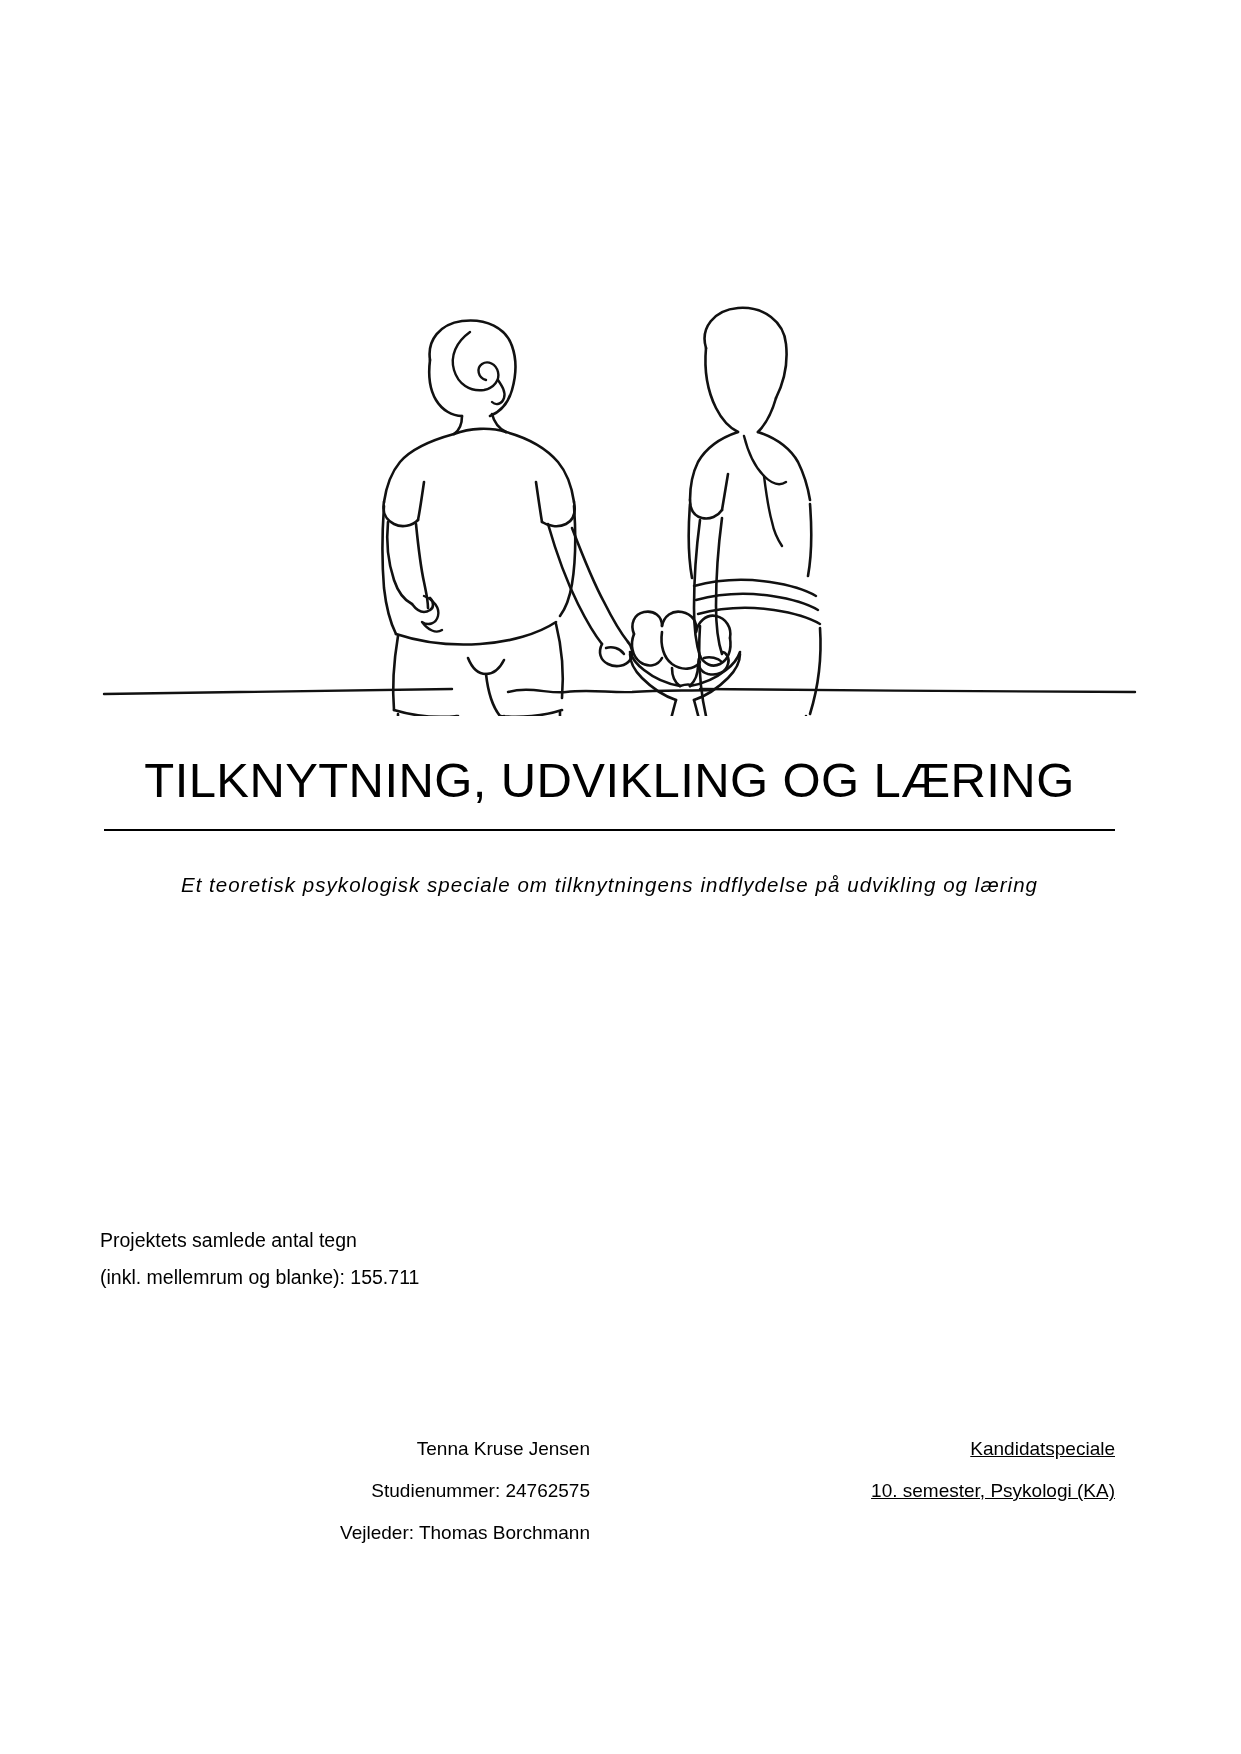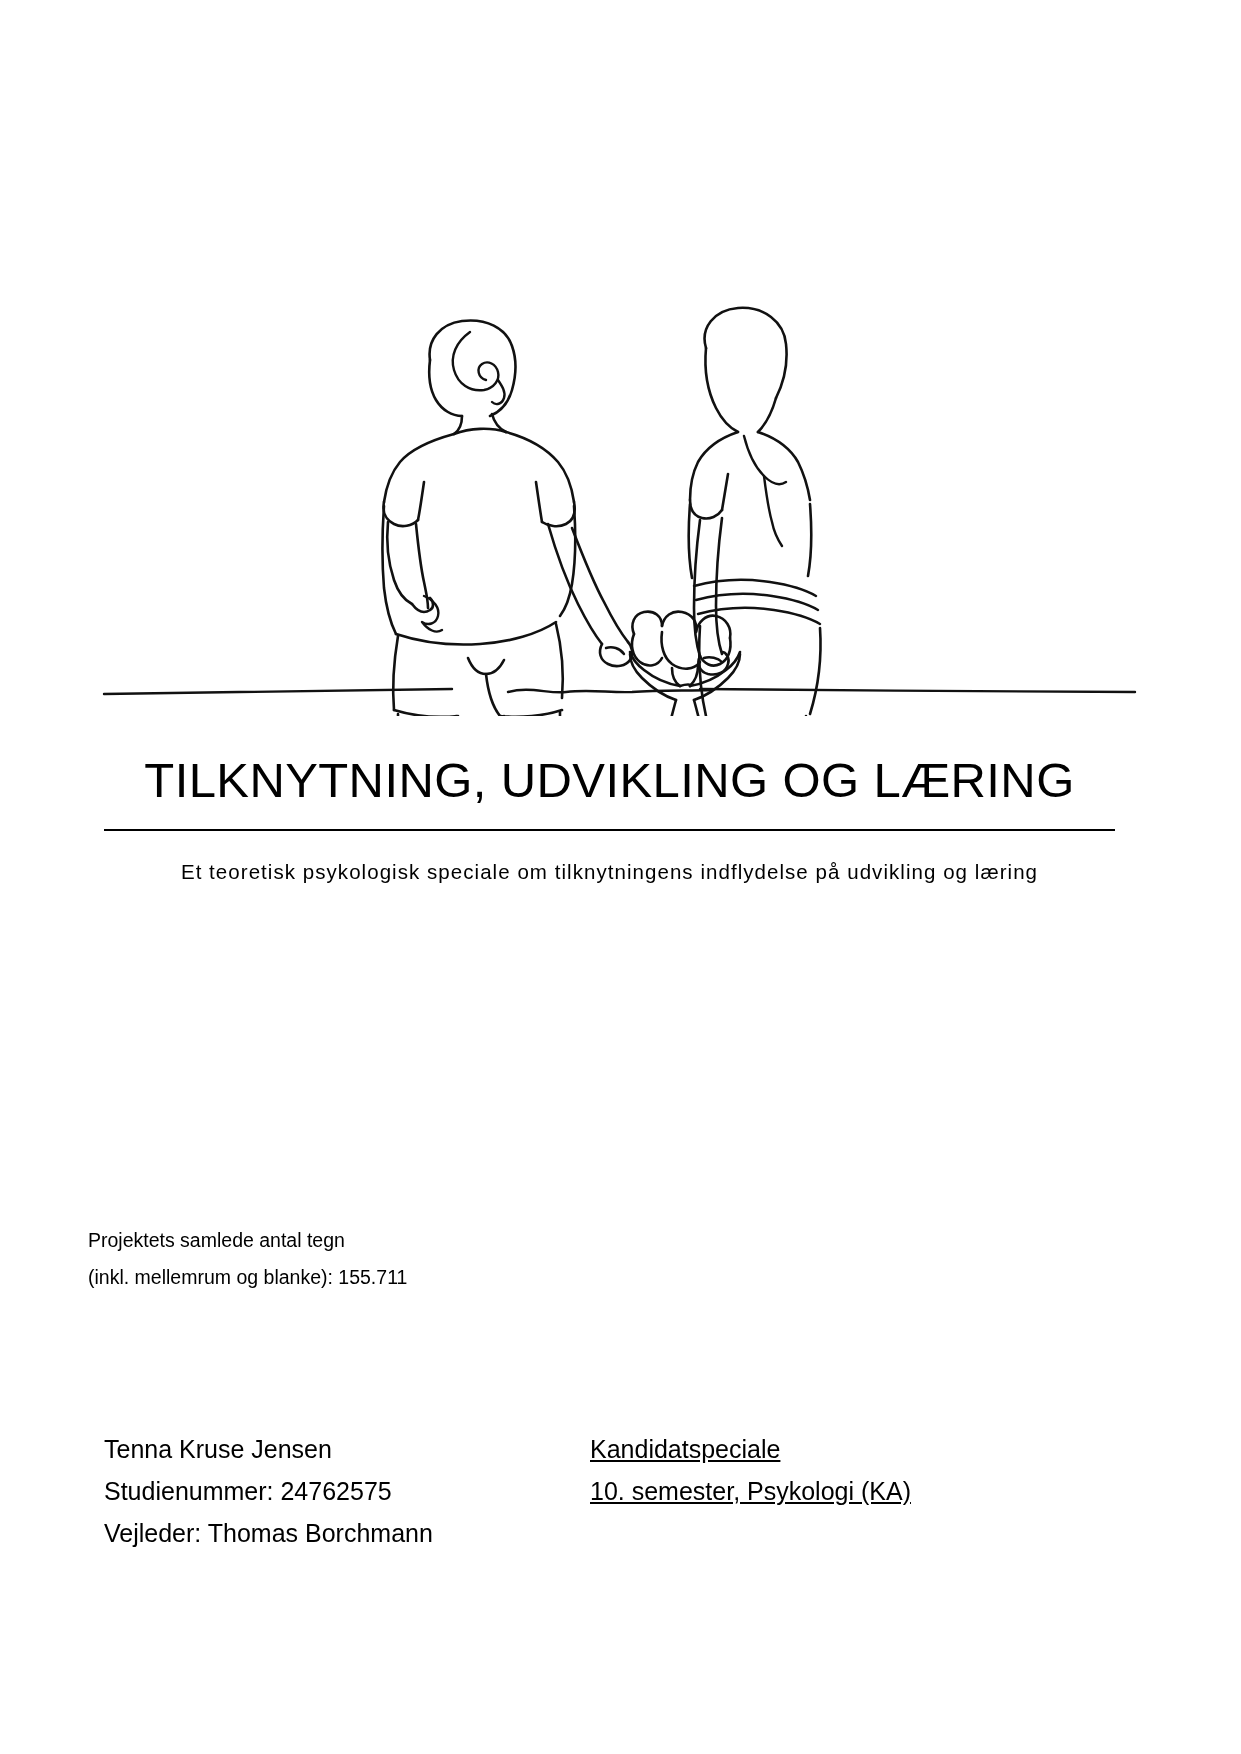--- a/index.html
+++ b/index.html
@@ -58,33 +58,34 @@
     white-space: nowrap;
   }
   .title-rule {
     width: 1011px;
     height: 0;
     border-top: 2.2px solid #000000;
     margin-top: 20px;
   }
   .subtitle {
     font-family: "Liberation Sans", sans-serif;
+    font-style: italic;
     font-weight: 400;
     font-size: 20.5px;
     letter-spacing: 1.05px;
     color: #000000;
-    margin: 4px;
+    margin: 17px;
     padding-top: 25px;
     white-space: nowrap;
   }
 
   
   .count-block {
     position: absolute;
-    left: 88px;
+    left: 100px;
     top: 1222px;
     width: 760px;
   }
   .count-block .line {
     font-size: 19.5px;
     line-height: 37px;
     color: #000000;
     white-space: nowrap;
   }
 
@@ -97,24 +98,25 @@
     display: flex;
     flex-direction: row;
   }
   .meta-col {
     display: flex;
     flex-direction: column;
   }
   .meta-col.left { width: 486px; }
   .meta-col.right { width: 525px; text-decoration: underline; }
   .meta-block .line {
-    font-size: 25px;
+    font-size: 19px;
     line-height: 42px;
     color: #000000;
     white-space: nowrap;
+    text-align: right;
   }
 
   .ink { fill: none; stroke: #111111; stroke-linecap: round; stroke-linejoin: round; }
 </style>
 </head>
 <body>
 
 <div class="page">
 
   <div class="cover-illustration">

